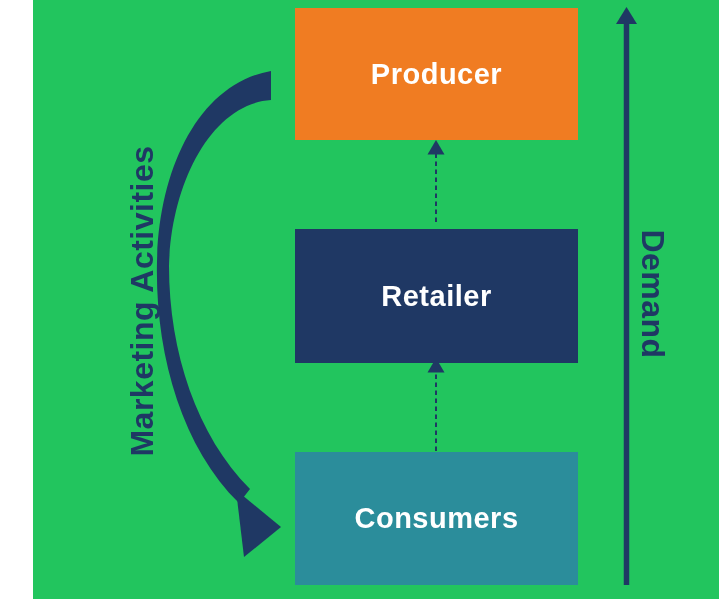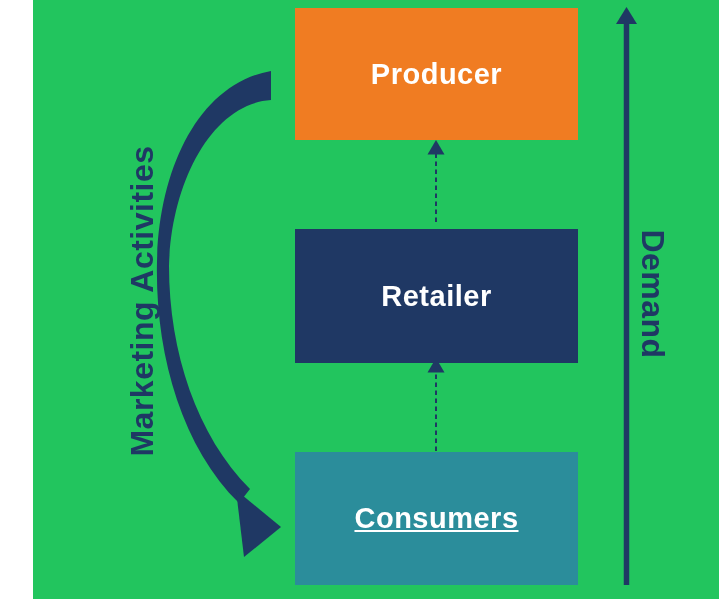--- a/index.html
+++ b/index.html
@@ -87,21 +87,21 @@
   </svg>
 
   <div class="box producer" style="background-color: rgb(240, 124, 34);">
     <span>Producer</span>
   </div>
 
   <div class="box retailer" style="background-color: rgb(31, 56, 100);">
     <span>Retailer</span>
   </div>
 
-  <div class="box consumers" style="background-color: rgb(43, 141, 155); text-decoration: underline;">
+  <div class="box consumers" style="background-color: rgb(43, 141, 155);">
     <span>Consumers</span>
   </div>
 
   <div class="side-label left" style="color: rgb(31, 56, 100);">Marketing Activities</div>
 
   <div class="side-label right" style="color: rgb(31, 56, 100);">Demand</div>
 
 </div>
 
 </body></html>

